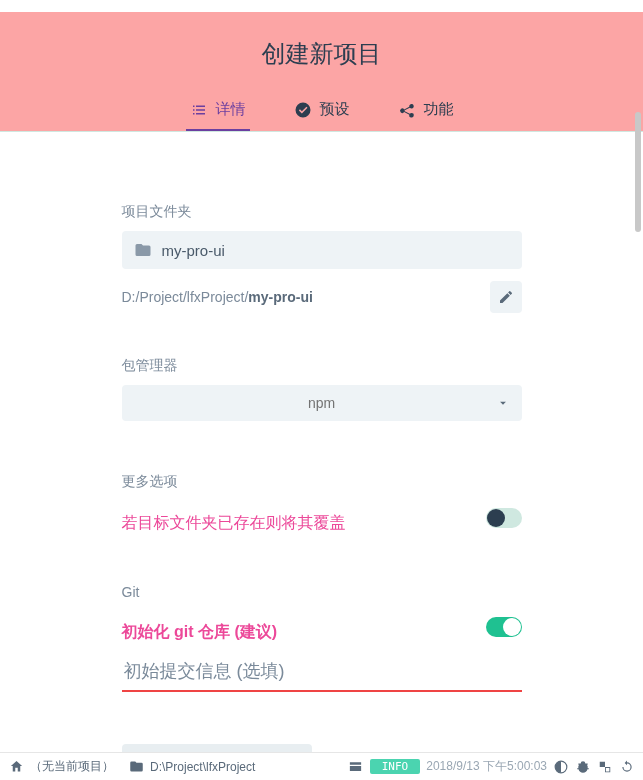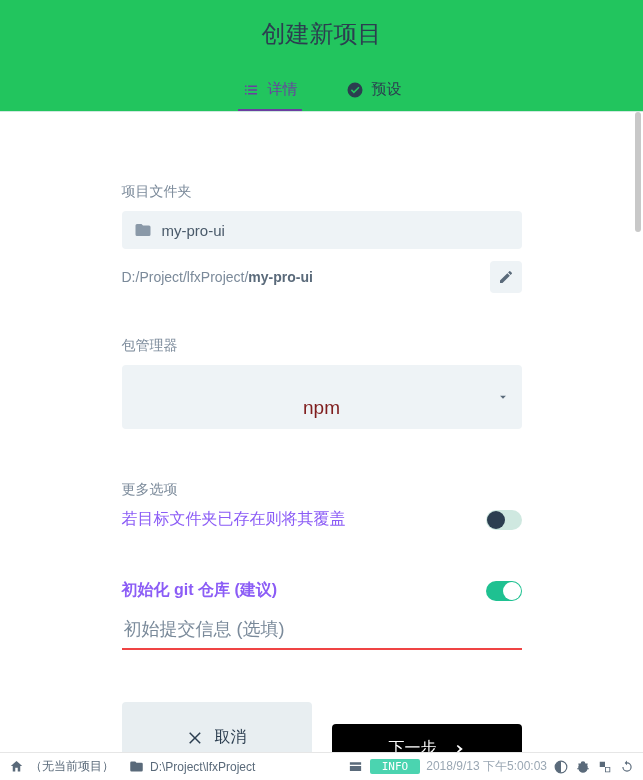--- a/index.html
+++ b/index.html
@@ -5,24 +5,25 @@
 * { box-sizing: border-box; margin: 0; padding: 0; }
 body {
   width: 643px;
   height: 780px;
   font-family: -apple-system, "Microsoft YaHei", Arial, sans-serif;
   background: #fff;
   overflow: hidden;
   position: relative;
 }
 .header {
-  background: #22c55e;
-  padding-top: 18px;
+  background: #fca5a5;
+  padding-top: 26px;
   padding-bottom: 0;
   border-bottom: 1px solid #d0e8e0;
+  margin-top: 12px;
 }
 .page-title {
   text-align: center;
   font-size: 24px;
   color: #2c3e50;
   font-weight: 400;
   margin-bottom: 20px;
 }
 .tabs {
   display: flex;
@@ -94,30 +95,30 @@
   background: #eef3f6;
   border-radius: 4px;
   padding: 10px 12px;
   display: flex;
   align-items: center;
   justify-content: center;
   position: relative;
   margin-bottom: 52px;
   cursor: pointer;
 }
-.select-box .select-val { color: #7f1d1d; font-size: 19px; margin-top: 22px; }
+.select-box .select-val { color: #737373; font-size: 14px; }
 .select-box .chev { position: absolute; right: 12px; }
 
 .toggle-row {
   display: flex;
   align-items: center;
   justify-content: space-between;
   margin-bottom: 50px;
 }
-.toggle-label { font-size: 16px; color: #8b5cf6; }
+.toggle-label { font-size: 16px; color: #ec4899; margin-top: 12px; }
 .toggle {
   width: 36px; height: 20px; border-radius: 10px;
   background: #cfe8e0;
   position: relative;
   cursor: pointer;
 }
 .toggle .knob {
   position: absolute; top: 1px; left: 1px;
   width: 18px; height: 18px; border-radius: 50%;
   background: #2c3e50;
@@ -214,20 +215,28 @@
       </span>
       <span>详情</span>
     </div>
     <div class="tab">
       <span class="icon">
         <svg width="18" height="18" viewBox="0 0 24 24">
             <path d="M12 2a10 10 0 100 20 10 10 0 000-20zm-1.5 14.5l-4-4 1.4-1.4 2.6 2.6 6.1-6.1 1.4 1.4-7.5 7.5z"></path>
           </svg>
       </span>
       <span>预设</span>
+    </div>
+    <div class="tab">
+      <span class="icon">
+        <svg width="18" height="18" viewBox="0 0 24 24">
+            <path d="M18 16a3 3 0 00-2.24 1l-6.9-3.45a3 3 0 000-1.1L15.76 9A3 3 0 1015 7a3 3 0 00.1.73L8.24 11.2a3 3 0 100 3.6l6.86 3.43A3 3 0 1018 16z"></path>
+          </svg>
+      </span>
+      <span>功能</span>
     </div>
   </div>
 </div>
 
 <div class="content-wrap">
  <div class="content">
   <div>
     <div class="section-label">项目文件夹</div>
     <div class="folder-row">
       <span class="folder-icon">
@@ -267,20 +276,21 @@
     <div class="section-label">更多选项</div>
     <div class="toggle-row">
       <div class="toggle-label">若目标文件夹已存在则将其覆盖</div>
       <div class="toggle">
             <div class="knob"></div>
           </div>
     </div>
   </div>
 
   <div class="git-section">
+    <div class="section-label">Git</div>
     <div class="git-row">
       <div class="toggle-label">初始化 git 仓库 (建议)</div>
       <div class="toggle on">
             <div class="knob"></div>
           </div>
     </div>
     <input class="git-input" placeholder="初始提交信息 (选填)" style="">
   </div>
 
   <div class="button-row">

